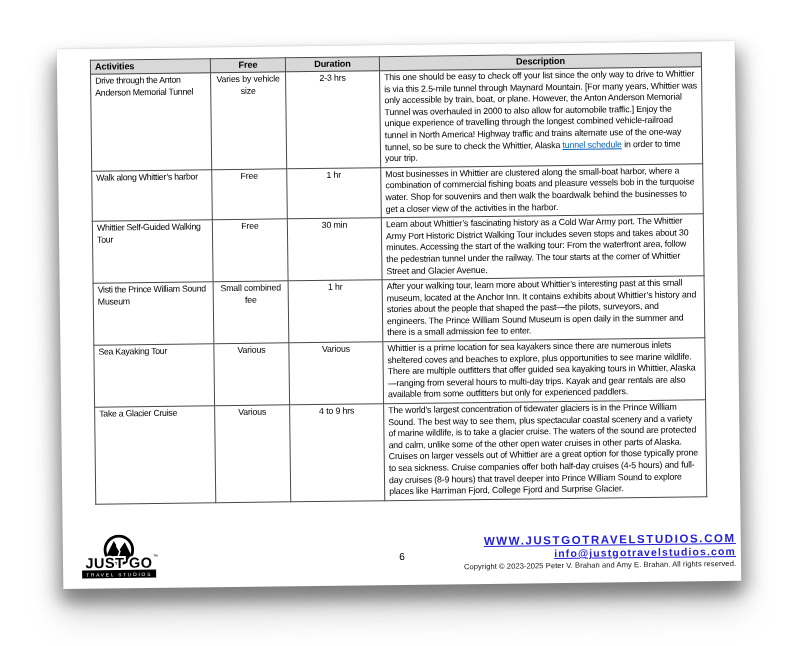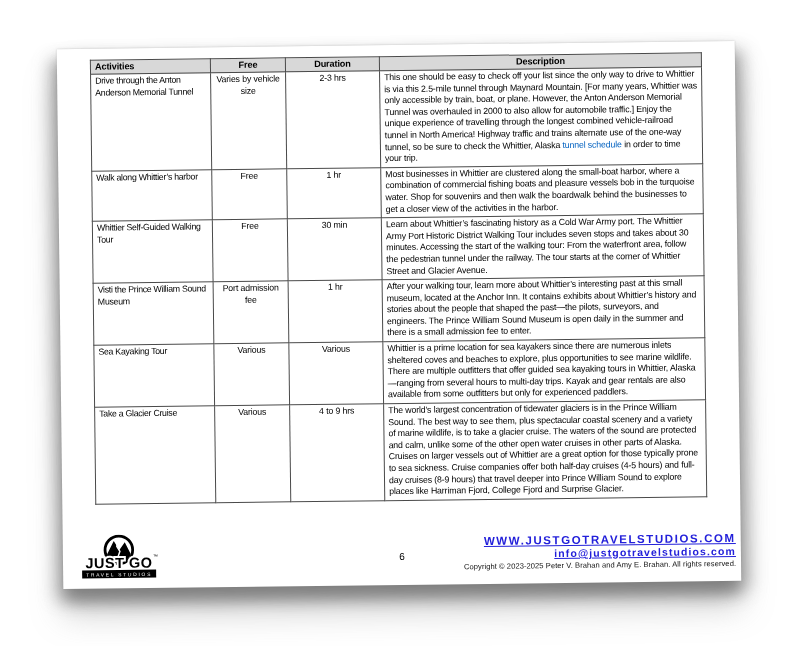--- a/index.html
+++ b/index.html
@@ -32,21 +32,21 @@
   }
   table.itin th{
     background:#d8d8d8;
     font-size:9.2px;line-height:11px;
     text-align:center;
     padding:1px 4px 1px 4px;
   }
   table.itin th.left{text-align:left;}
   td.act{letter-spacing:-0.3px;}
   td.c{text-align:center;}
-  a.inline-link{color:#0563C1;cursor:pointer;}
+  a.inline-link{color:#0563C1;text-decoration:underline;cursor:pointer;}
   .page-number{
     position:absolute;left:0;right:0;top:506px;
     text-align:center;font-size:10px;
   }
   .footer-right{
     position:absolute;right:5px;top:491px;
     text-align:right;white-space:nowrap;
   }
   a.site-link{
     display:block;
@@ -100,21 +100,21 @@
 
     <tr>
       <td class="act">Whittier Self-Guided Walking Tour</td>
       <td class="c">Free</td>
       <td class="c">30 min</td>
       <td>Learn about Whittier’s fascinating history as a Cold War Army port.  The Whittier Army Port Historic District Walking Tour includes seven stops and takes about 30 minutes. Accessing the start of the walking tour: From the waterfront area, follow the pedestrian tunnel under the railway. The tour starts at the corner of Whittier Street and Glacier Avenue.</td>
     </tr>
 
     <tr>
       <td class="act">Visti the Prince William Sound Museum</td>
-      <td class="c">Port admission fee</td>
+      <td class="c">Small combined fee</td>
       <td class="c">1 hr</td>
       <td>After your walking tour, learn more about Whittier’s interesting past at this small museum, located at the Anchor Inn. It contains exhibits about Whittier’s history and stories about the people that shaped the past—the pilots, surveyors, and engineers. The Prince William Sound Museum is open daily in the summer and there is a small admission fee to enter.</td>
     </tr>
 
     <tr>
       <td class="act">Sea Kayaking Tour</td>
       <td class="c">Various</td>
       <td class="c">Various</td>
       <td>Whittier is a prime location for sea kayakers since there are numerous inlets sheltered coves and beaches to explore, plus opportunities to see marine wildlife. There are multiple outfitters that offer guided sea kayaking tours in Whittier, Alaska—ranging from several hours to multi-day trips. Kayak and gear rentals are also available from some outfitters but only for experienced paddlers.</td>
     </tr>

